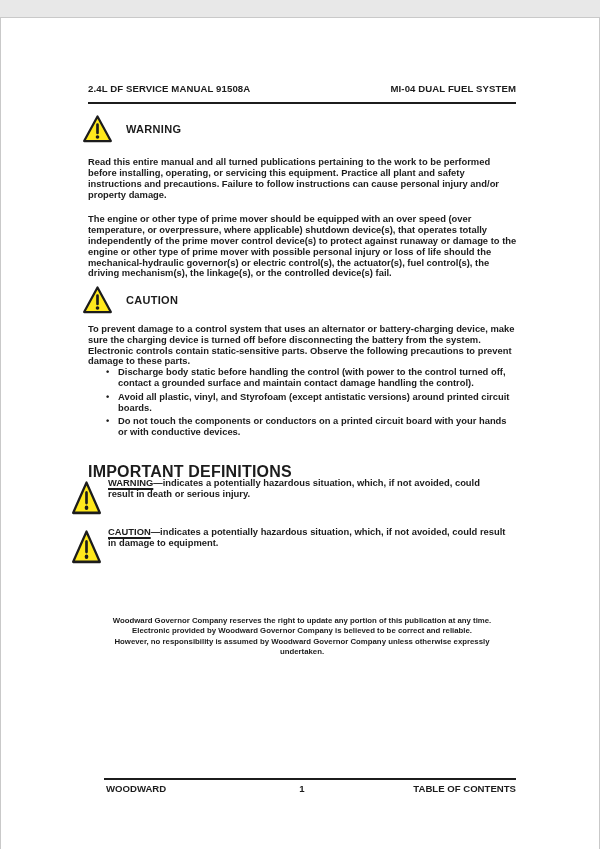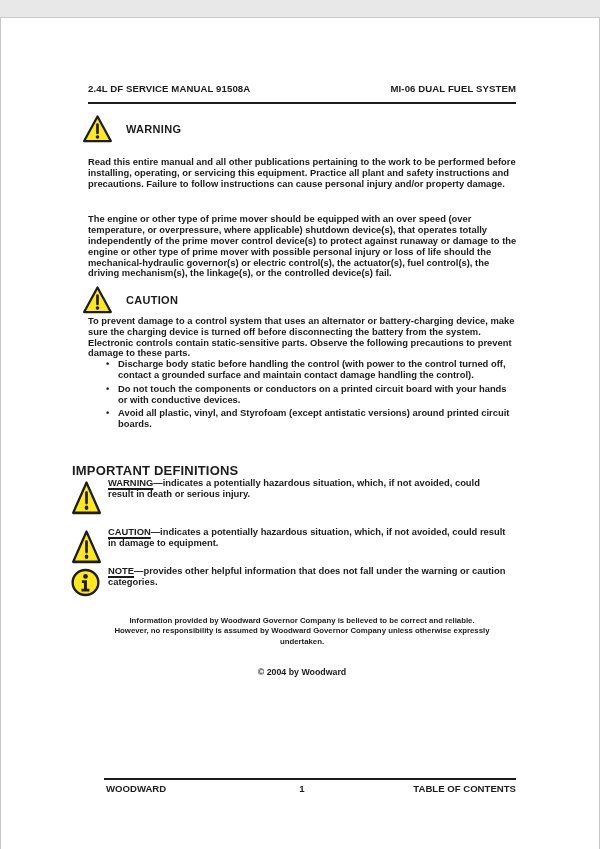--- a/index.html
+++ b/index.html
@@ -46,29 +46,29 @@
   #warning-head { top:97px; }
   #caution-head { top:268px; }
 
   
   .body-para {
     position:absolute; left:88px; width:430px;
     font-size:9.4px; line-height:10.8px; letter-spacing:0;
   }
   #para-warning-1 { top:131px; }
   #para-warning-2 { top:188px; }
-  #caution-block  { top:299px; }
+  #caution-block  { top:307px; }
 
   .bullet { position:relative; padding-left:30px; margin-top:0; margin-bottom:3px; }
   .bullet::before { content:"\2022"; position:absolute; left:18px; }
 
   
   .defs-heading {
-    position:absolute; left:72px; top:446px;
-    font-size:13px; letter-spacing:.2px;
+    position:absolute; left:88px; top:446px;
+    font-size:16px; letter-spacing:.2px;
   }
   .def-item { position:absolute; left:71px; width:440px; display:flex; }
   .def-icon-col { width:37px; flex:0 0 37px; }
   .def-text { width:400px; font-size:9.4px; line-height:10.8px; }
   .def-term { text-decoration:underline; text-decoration-thickness:1.5px; text-underline-offset:1.5px; }
   #def-warning { top:461px; }
   #def-caution { top:510px; }
   #def-note    { top:549px; }
 
   
@@ -89,52 +89,52 @@
   .info-ink  { fill:var(--ink,#1c1c1c); }
   svg { display:block; }
 </style>
 </head>
 <body>
 
 <div class="page">
 
   <div class="header-row">
     <span>2.4L DF SERVICE MANUAL 91508A</span>
-    <span>MI-06 DUAL FUEL SYSTEM</span>
+    <span>MI-04 DUAL FUEL SYSTEM</span>
   </div>
   <div class="header-rule"></div>
 
   <div class="alert-head" id="warning-head">
     <span>
       <svg width="31" height="30" viewBox="0 0 36 34">
         <path class="tri-body" d="M18 2.5 L33.5 31 L2.5 31 Z"></path>
         <line class="excl-stem" x1="18" y1="12" x2="18" y2="21.5"></line>
         <circle class="excl-dot" cx="18" cy="26.3" r="2.1"></circle>
       </svg>
     </span>
     <span class="label">WARNING</span>
   </div>
-  <p class="body-para" id="para-warning-1">Read this entire manual and all other publications pertaining to the work to be performed before installing, operating, or servicing this equipment. Practice all plant and safety instructions and precautions. Failure to follow instructions can cause personal injury and/or property damage.</p>
+  <p class="body-para" id="para-warning-1">Read this entire manual and all turned publications pertaining to the work to be performed before installing, operating, or servicing this equipment. Practice all plant and safety instructions and precautions. Failure to follow instructions can cause personal injury and/or property damage.</p>
   <p class="body-para" id="para-warning-2">The engine or other type of prime mover should be equipped with an over speed (over temperature, or overpressure, where applicable) shutdown device(s), that operates totally independently of the prime mover control device(s) to protect against runaway or damage to the engine or other type of prime mover with possible personal injury or loss of life should the mechanical-hydraulic governor(s) or electric control(s), the actuator(s), fuel control(s), the driving mechanism(s), the linkage(s), or the controlled device(s) fail.</p>
 
   <div class="alert-head" id="caution-head">
     <span>
       <svg width="31" height="30" viewBox="0 0 36 34">
         <path class="tri-body" d="M18 2.5 L33.5 31 L2.5 31 Z"></path>
         <line class="excl-stem" x1="18" y1="12" x2="18" y2="21.5"></line>
         <circle class="excl-dot" cx="18" cy="26.3" r="2.1"></circle>
       </svg>
     </span>
     <span class="label">CAUTION</span>
   </div>
   <div class="body-para" id="caution-block">
     <div>To prevent damage to a control system that uses an alternator or battery-charging device, make sure the charging device is turned off before disconnecting the battery from the system. Electronic controls contain static-sensitive parts. Observe the following precautions to prevent damage to these parts.</div>
     <div class="bullet">Discharge body static before handling the control (with power to the control turned off, contact a grounded surface and maintain contact damage handling the control).</div>
+    <div class="bullet">Avoid all plastic, vinyl, and Styrofoam (except antistatic versions) around printed circuit boards.</div>
     <div class="bullet">Do not touch the components or conductors on a printed circuit board with your hands or with conductive devices.</div>
-    <div class="bullet">Avoid all plastic, vinyl, and Styrofoam (except antistatic versions) around printed circuit boards.</div>
   </div>
 
   <div class="defs-heading">IMPORTANT DEFINITIONS</div>
 
   <div class="def-item" id="def-warning">
     <span class="def-icon-col">
       <svg width="31" height="36" viewBox="0 0 36 34" preserveAspectRatio="none" style="margin-top:2px">
         <path class="tri-body" d="M18 2.5 L33.5 31 L2.5 31 Z"></path>
         <line class="excl-stem" x1="18" y1="12" x2="18" y2="21.5"></line>
         <circle class="excl-dot" cx="18" cy="26.3" r="2.1"></circle>
@@ -147,38 +147,28 @@
     <span class="def-icon-col">
       <svg width="31" height="36" viewBox="0 0 36 34" preserveAspectRatio="none" style="margin-top:2px">
         <path class="tri-body" d="M18 2.5 L33.5 31 L2.5 31 Z"></path>
         <line class="excl-stem" x1="18" y1="12" x2="18" y2="21.5"></line>
         <circle class="excl-dot" cx="18" cy="26.3" r="2.1"></circle>
       </svg>
     </span>
     <span class="def-text"><span class="def-term">CAUTION</span><span>—indicates a potentially hazardous situation, which, if not avoided, could result in damage to equipment.</span></span>
   </div>
 
-  <div class="def-item" id="def-note">
-    <span class="def-icon-col">
-      <svg width="29" height="29" viewBox="0 0 32 32" style="margin-top:2px">
-        <ellipse class="circ-body" cx="16" cy="16" rx="14.2" ry="13.8"></ellipse>
-        <circle class="info-ink" cx="16" cy="9.3" r="2.6"></circle>
-        <path class="info-ink" d="M12 13.5 L17.6 13.5 L17.6 23 L20.3 23 L20.3 26 L11.5 26 L11.5 23 L14.3 23 L14.3 16.5 L12 16.5 Z"></path>
-      </svg>
-    </span>
-    <span class="def-text"><span class="def-term">NOTE</span><span>—provides other helpful information that does not fall under the warning or caution categories.</span></span>
-  </div>
 
   <div class="legal">
-    <div>Information provided by Woodward Governor Company is believed to be correct and reliable.</div>
+    <div>Woodward Governor Company reserves the right to update any portion of this publication at any time.</div>
+    <div>Electronic provided by Woodward Governor Company is believed to be correct and reliable.</div>
     <div>However, no responsibility is assumed by Woodward Governor Company unless otherwise expressly</div>
     <div>undertaken.</div>
   </div>
   <div class="copyright">
-    <div>© 2004 by Woodward</div>
   </div>
 
   <div class="footer-rule"></div>
   <div class="footer-row">
     <span class="footer-left">WOODWARD</span>
     <span class="footer-center">1</span>
     <span class="footer-right">TABLE OF CONTENTS</span>
   </div>
 
 </div>

